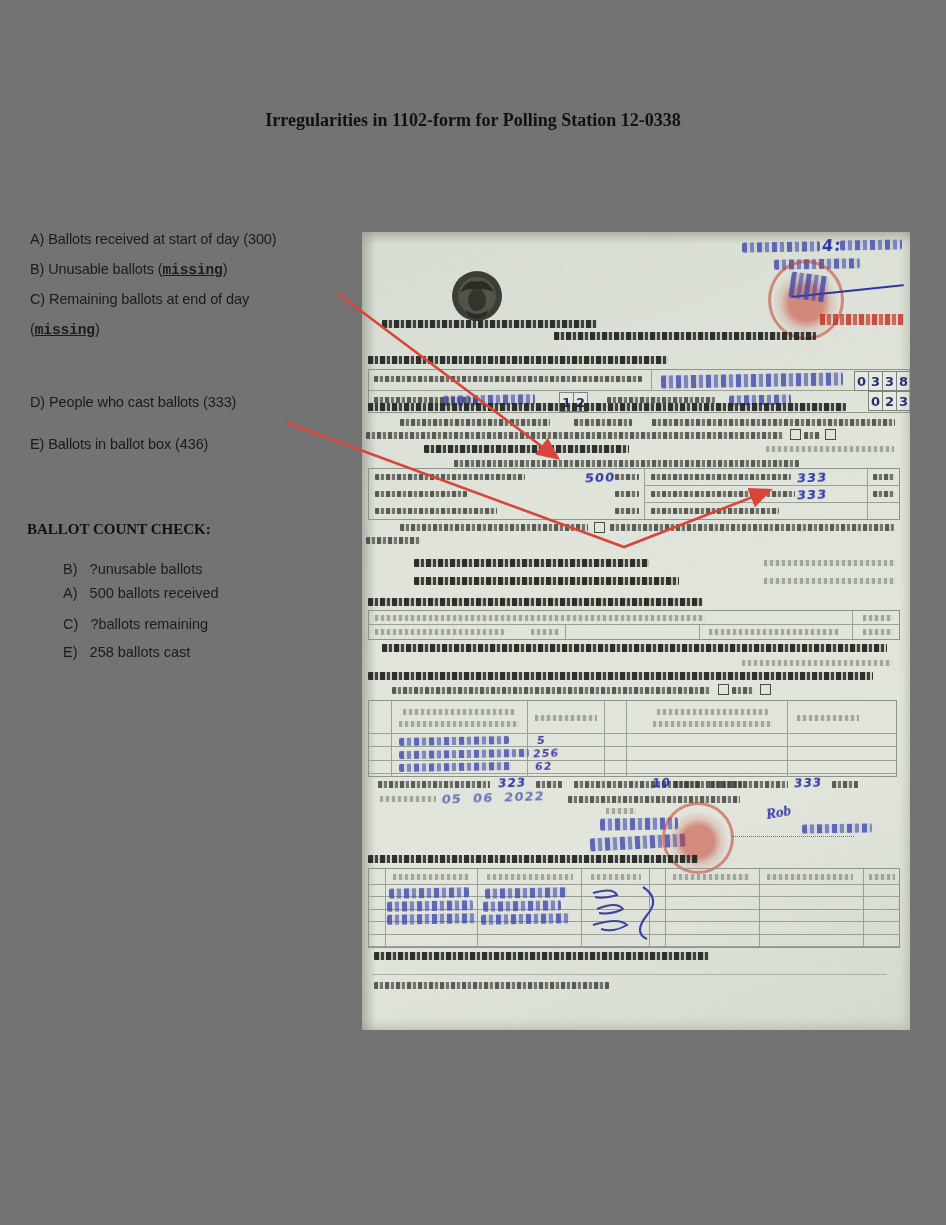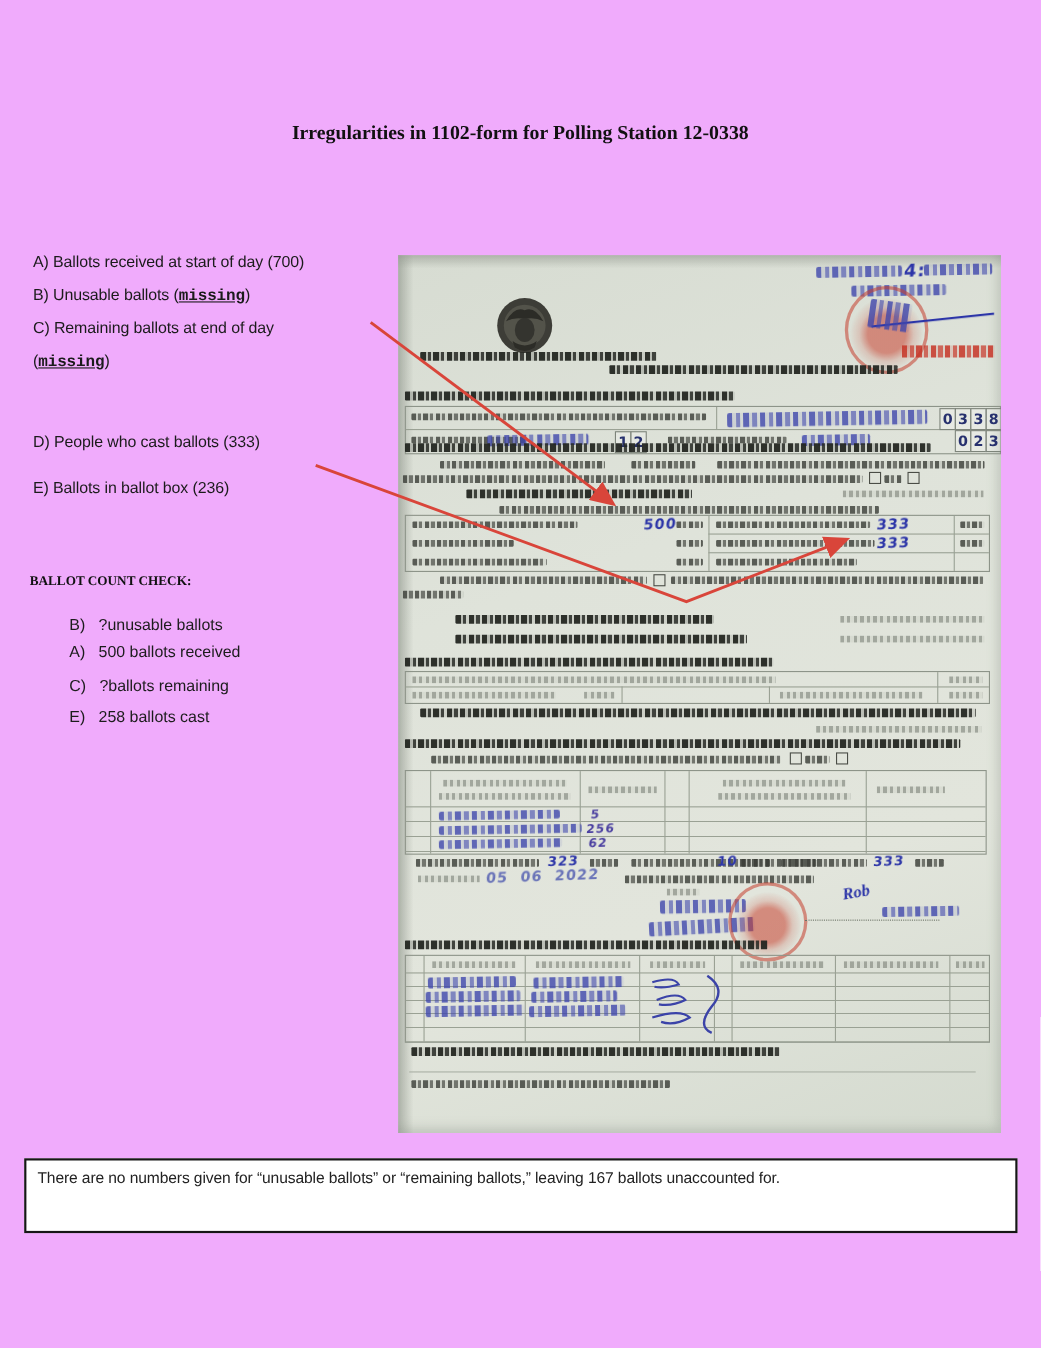--- a/index.html
+++ b/index.html
@@ -1,26 +1,26 @@
 <!DOCTYPE html>
 <html><head>
 <meta charset="utf-8">
 <style>
   html,body{margin:0;padding:0;background:#fff;}
-  .page{position:relative;width:946px;height:1225px;background:#f0abfc;overflow:hidden;
+  .page{position:relative;width:946px;height:1225px;background:#737373;overflow:hidden;
         font-family:"Liberation Sans",sans-serif;color:#1c1c1c;}
   
   .title{position:absolute;left:0;width:946px;text-align:center;margin:0;
          font-family:"Liberation Serif","DejaVu Serif",serif;font-weight:700;font-size:18px;color:#111;}
   .t1{top:110px}.t2{top:147px}
   
   .ann{position:absolute;left:30px;font-size:14.5px;letter-spacing:-0.1px;color:#1b1b1b;white-space:pre;}
   .miss{font-family:Liberation Mono, monospace;font-weight:700;text-decoration:underline;}
   .check-head{position:absolute;left:27px;top:521px;margin:0;font-family:"Liberation Serif","DejaVu Serif",serif;
-              font-weight:700;font-size:12px;color:#111;}
+              font-weight:700;font-size:15px;color:#111;}
   .check-item{position:absolute;left:63px;font-size:14.5px;white-space:pre;}
   .formula{position:absolute;left:27px;top:682px;font-family:"Liberation Serif","DejaVu Serif",serif;
            font-weight:700;font-size:15.5px;color:#111;white-space:pre;}
   .formula u{text-decoration:underline;}
   
   .note-box{position:absolute;left:22px;top:1053px;width:899px;height:64px;border:2px solid #161616;background:#fff;}
   .note-box p{margin:8px 10px;font-size:14.2px;letter-spacing:-0.1px;color:#222;}
   
   .photo{position:absolute;left:362px;top:232px;width:548px;height:798px;
          background:
@@ -58,26 +58,26 @@
   .t4rows{background:repeating-linear-gradient(180deg,transparent 0 12.4px,#9aa194 12.4px 13.4px);}
   .t5rows{background:repeating-linear-gradient(180deg,transparent 0 11.4px,#9aa194 11.4px 12.4px);}
 </style>
 </head>
 <body>
 
 <div class="page">
 
   <h1 class="title t1">Irregularities in 1102-form for Polling Station 12-0338</h1>
 
-  <div class="ann" style="top:231px">A) Ballots received at start of day (700)</div>
+  <div class="ann" style="top:231px">A) Ballots received at start of day (300)</div>
   <div class="ann" style="top:261px"><span>B) Unusable ballots (</span><span class="miss">missing</span><span>)</span></div>
   <div class="ann" style="top:291px">C) Remaining ballots at end of day</div>
   <div class="ann" style="top:321px"><span>(</span><span class="miss">missing</span><span>)</span></div>
   <div class="ann" style="top:394px">D) People who cast ballots (333)</div>
-  <div class="ann" style="top:436px">E) Ballots in ballot box (236)</div>
+  <div class="ann" style="top:436px">E) Ballots in ballot box (436)</div>
 
   <h2 class="check-head">BALLOT COUNT CHECK:</h2>
   <div class="check-item" style="top:585px">A)   500 ballots received</div>
   <div class="check-item" style="top:561px">B)   ?unusable ballots</div>
   <div class="check-item" style="top:616px">C)   ?ballots remaining</div>
   <div class="check-item" style="top:644px">E)   258 ballots cast</div>
 
   <div class="photo">
 
     <svg style="left:86px;top:34px;filter:blur(.6px)" width="58" height="64" viewBox="0 0 58 64">
@@ -266,17 +266,14 @@
   <svg class="arrows" width="946" height="1225" viewBox="0 0 946 1225">
     <defs>
       <marker id="ah" markerWidth="9" markerHeight="8" refX="7" refY="4" orient="auto">
         <path d="M0,0 L9,4 L0,8 z" fill="#d9453a"></path>
       </marker>
     </defs>
     <line x1="337" y1="293" x2="556" y2="457" stroke="#d9453a" stroke-width="2.6" marker-end="url(#ah)"></line>
     <polyline points="287,423 624,547 768,491" fill="none" stroke="#d9453a" stroke-width="2.6" marker-end="url(#ah)"></polyline>
   </svg>
 
-  <div class="note-box">
-    <p>There are no numbers given for “unusable ballots” or “remaining ballots,” leaving 167 ballots unaccounted for.</p>
-  </div>
 
 </div>
 
 </body></html>

